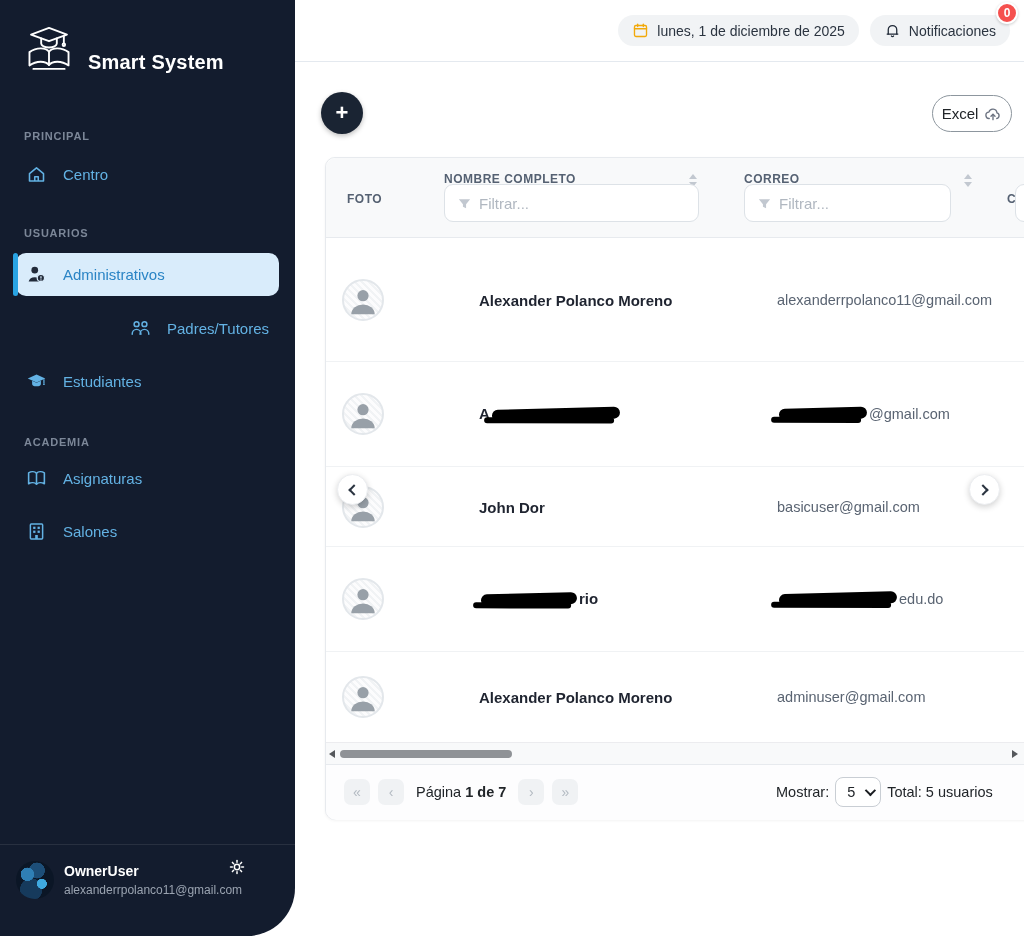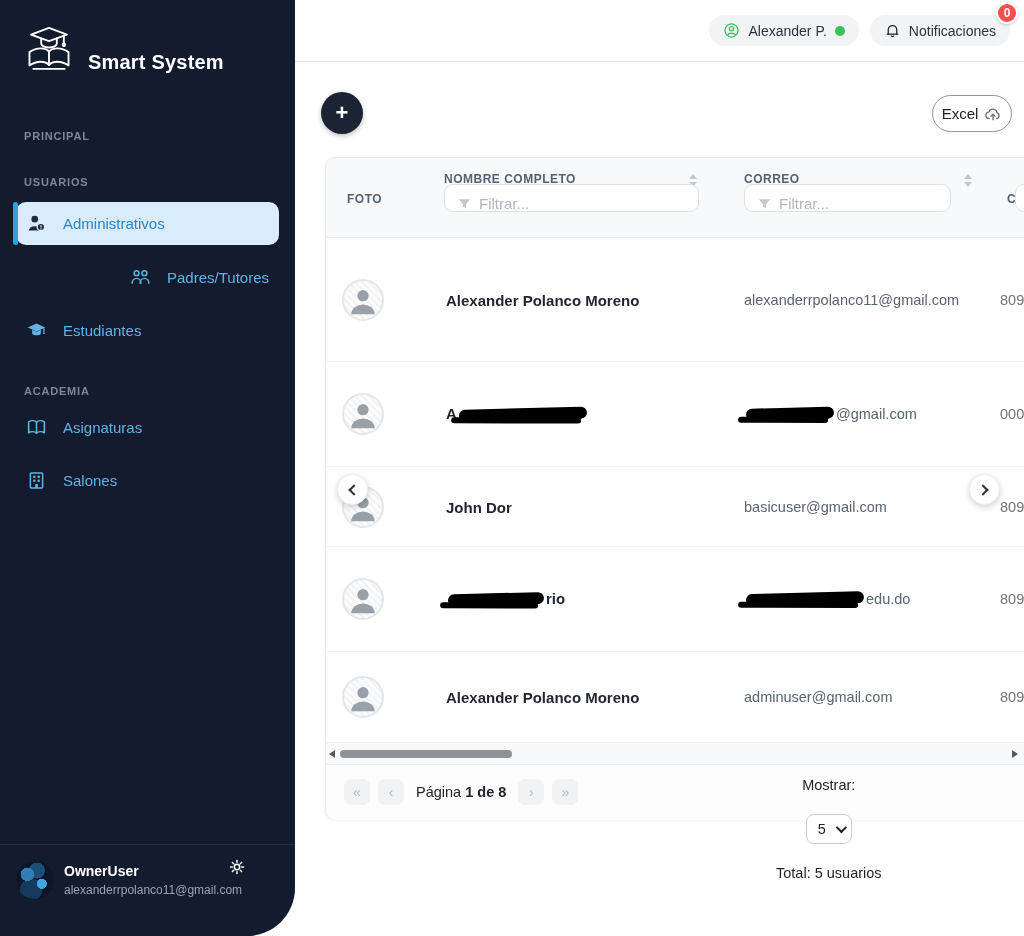--- a/index.html
+++ b/index.html
@@ -80,42 +80,42 @@
   .lbl-foto   { left:21px;  top:34px; }
   .lbl-nombre { left:118px; top:14px; }
   .lbl-correo { left:418px; top:14px; }
   .lbl-co     { left:681px; top:34px; }
   .sort { position:absolute; top:16px; width:9px; height:14px; }
   .sort-nombre { left:363px; } .sort-correo { left:638px; }
   .sort i { display:block; width:0; height:0; border-left:4.5px solid transparent;
     border-right:4.5px solid transparent; }
   .sort .up { border-bottom:5px solid #c2c8d0; margin-bottom:3px; }
   .sort .dn { border-top:5px solid #c2c8d0; }
-  .filter { position:absolute; top:26px; height:28px; border:1px solid #dde2e7;
+  .filter { position:absolute; top:26px; height:38px; border:1px solid #dde2e7;
     border-radius:9px; background:#fff; }
   .flt-nombre { left:118px; width:255px; }
   .flt-correo { left:418px; width:207px; }
   .flt-co     { left:689px; width:70px; }
   .funnel { position:absolute; left:12px; top:11px; width:15px; height:15px; }
   .filter input { position:absolute; left:34px; top:0; width:calc(100% - 38px);
     height:36px; border:none; outline:none; font-size:15px; color:#495057;
     font-family:"Liberation Sans", sans-serif; background:transparent; }
   .filter input::placeholder { color:#b0b7c0; }
 
   .trow { position:absolute; left:0; right:0; border-top:1px solid #f0f2f4; background:#fff; }
   .row1 { top:80px;  height:123px; border-top:none; }
   .row2 { top:203px; height:105px; }
   .row3 { top:308px; height:80px;  }
   .row4 { top:388px; height:105px; }
   .row5 { top:493px; height:91px;  }
   .avatar { position:absolute; left:16px; top:50%; margin-top:-21px; width:42px;
     height:42px; border-radius:50%; border:2px solid #e3e7eb; background:
       repeating-linear-gradient(45deg,#fcfcfd 0 3px,#f1f3f5 3px 5px); overflow:hidden; }
   .avatar svg { position:absolute; left:3px; top:4px; width:32px; height:32px; }
-  .cell { position:absolute; top:50%; transform:translateY(-50%); white-space:nowrap; }
+  .cell { position:absolute; top:50%; transform:translateY(-50%); white-space:nowrap;margin-left:33px; }
   .c-name  { left:120px; font-size:15px; font-weight:700; color:#1f2430; }
   .c-email { left:418px; font-size:14.5px; color:#5a6472; }
   .c-tel   { left:674px; font-size:14.5px; color:#737373; }
   .scribble { display:inline-block; position:relative; vertical-align:middle;
     height:15px; margin:0 2px; transform:rotate(-1.5deg); }
   .scribble::before { content:""; position:absolute; left:0; right:0; top:0;
     height:12px; background:#000; border-radius:7px; }
   .scribble::after { content:""; position:absolute; left:-8px; right:6px; top:9px;
     height:6px; background:#000; border-radius:4px; transform:rotate(1.6deg); }
 
@@ -137,21 +137,21 @@
   .sa-left  { left:3px;  border-right:6px solid #55585c; }
   .sa-right { left:686px; border-left:6px solid #55585c; }
 
   .tfoot { position:absolute; left:0; right:0; top:607px; height:55px; background:#fdfdfe;
     border-radius:0 0 0 10px; }
   .pager { position:absolute; left:18px; top:14px; display:flex; align-items:center; gap:8px; }
   .pg-btn { width:26px; height:26px; border-radius:7px; background:#f0f2f4; color:#b3bac2;
     font-size:14px; display:flex; align-items:center; justify-content:center; cursor:pointer; }
   .pg-text { font-size:14.5px; color:#212529; margin:0 4px; }
   .pg-text b { font-weight:700; }
-  .foot-right { position:absolute; left:450px; top:12px; display:flex; align-items:center; gap:21px;flex-direction:column; }
+  .foot-right { position:absolute; left:450px; top:12px; display:flex; align-items:center; gap:6px; }
   .mostrar { font-size:14.5px; color:#212529; }
   .select { width:46px; height:30px; border:1px solid #c9ced4; border-radius:8px;
     display:flex; align-items:center; justify-content:space-between; padding:0 7px 0 11px;
     font-size:14.5px; color:#212529; cursor:pointer; background:#fff; }
   .caret { width:8px; height:8px; border-right:2px solid #1a1d21; border-bottom:2px solid #1a1d21;
     transform:rotate(45deg) translateY(-2px); }
   .total { font-size:14.5px; color:#212529; }
 </style>
 </head>
 <body>
@@ -166,20 +166,27 @@
       <path d="M7,36 C16,29.5 28,30 32,35.5 C36,30 48,29.5 57,36 V53 C48,46.5 36,47 32,52.5 C28,47 16,46.5 7,53 Z"></path>
       <path d="M32,35.5 V52.5"></path>
       <path d="M12,57.5 H52"></path>
     </svg>
     <div class="brand-name">Smart System</div>
   </div>
 
   <div class="nav">
     <div class="nav-section sec-principal">PRINCIPAL</div>
 
+    <div class="nav-item it-centro">
+      <svg viewBox="0 0 24 24" fill="none" stroke="#63b2e4" stroke-width="1.8" stroke-linejoin="round">
+        <path d="M4,11 L12,4.5 L20,11 V19.5 H4 Z"></path>
+          <path d="M10,19.5 v-5 h4 v5"></path>
+      </svg>
+      <span>Centro</span>
+    </div>
 
     <div class="nav-section sec-usuarios">USUARIOS</div>
 
     <div class="nav-item it-admin">
       <svg viewBox="0 0 24 24">
         <circle cx="10" cy="7" r="3.8" fill="#222b3a"></circle>
         <path d="M3,20 a7.2,6.4 0 0 1 14,0 z" fill="#222b3a"></path>
         <circle cx="17" cy="16" r="4.2" fill="#222b3a" stroke="#d9ecfb" stroke-width="1.4"></circle>
         <rect x="16.4" y="13.8" width="1.4" height="3" rx="0.7" fill="#d9ecfb"></rect>
         <circle cx="17.1" cy="18.2" r="0.8" fill="#d9ecfb"></circle>
@@ -244,30 +251,30 @@
         <path d="M6.5,6.5 L8,8"></path>
           <path d="M16,16 L17.5,17.5"></path>
         <path d="M17.5,6.5 L16,8"></path>
           <path d="M8,16 L6.5,17.5"></path>
       </g>
     </svg>
   </div>
 </div>
 
 <div class="topbar">
+
   <div class="pill">
-    <svg viewBox="0 0 24 24" fill="none" stroke="#3bc25c" stroke-width="1.8">
-      <circle cx="12" cy="12" r="9.2"></circle>
-        <circle cx="12" cy="9.5" r="3"></circle>
-      <path d="M6.2,18.6 a6.5,5.5 0 0 1 11.6,0"></path>
+    <svg viewBox="0 0 24 24" fill="none" stroke="#f2a90a" stroke-width="1.9" stroke-linecap="round">
+      <rect x="3.5" y="5" width="17" height="15.5" rx="2"></rect>
+      <path d="M3.5,9.5 H20.5"></path>
+        <path d="M8,3 v3.4"></path>
+        <path d="M16,3 v3.4"></path>
     </svg>
-    <span>Alexander P.</span>
-    <span class="green-dot"></span>
-  </div>
-
+    <span>lunes, 1 de diciembre de 2025</span>
+  </div>
 
   <div class="pill pill-notif">
     <svg viewBox="0 0 24 24" fill="none" stroke="#1f2937" stroke-width="1.8" stroke-linecap="round">
       <path d="M6,17 V11 a6,6 0 0 1 12,0 v6"></path>
         <path d="M4.5,17 H19.5"></path>
       <path d="M10.5,19.8 a1.7,1.7 0 0 0 3,0"></path>
     </svg>
     <span>Notificaciones</span>
     <span class="badge">0</span>
   </div>
@@ -397,21 +404,21 @@
     <div class="s-arrow sa-left"></div>
     <div class="thumb"></div>
     <div class="s-arrow sa-right"></div>
   </div>
 
   <div class="tfoot">
     <div class="pager">
       <div class="pg-btn">«</div>
       <div class="pg-btn">‹</div>
       <div class="pg-text">
-        <span>Página</span> <b>1 de 8</b>
+        <span>Página</span> <b>1 de 7</b>
       </div>
       <div class="pg-btn">›</div>
       <div class="pg-btn">»</div>
     </div>
     <div class="foot-right">
       <span class="mostrar">Mostrar:</span>
       <div class="select">
         <span>5</span>
         <span class="caret"></span>
       </div>

